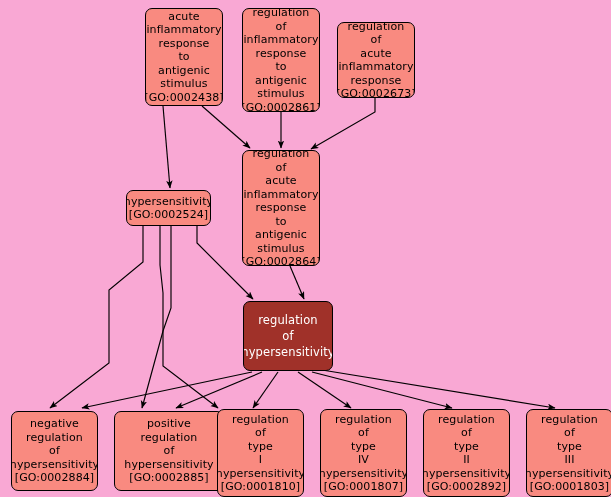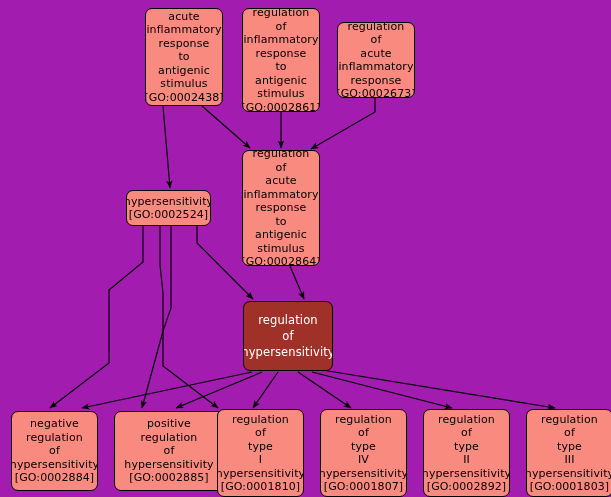--- a/index.html
+++ b/index.html
@@ -1,19 +1,19 @@
 <!DOCTYPE html>
 <html><head>
 <meta charset="utf-8">
 <style>
   html,body{margin:0;padding:0;background:#ffffff;}
   #canvas{
     position:relative;
     width:611px;height:497px;
-    background:#a21caf;
+    background:#f9a8d4;
     font-family:"DejaVu Sans", sans-serif;
     overflow:hidden;
   }
   svg#edges{position:absolute;left:0;top:0;width:611px;height:497px;}
   .node{
     position:absolute;
     box-sizing:border-box;
     border:1px solid #000000;
     border-radius:7px;
     display:flex;

